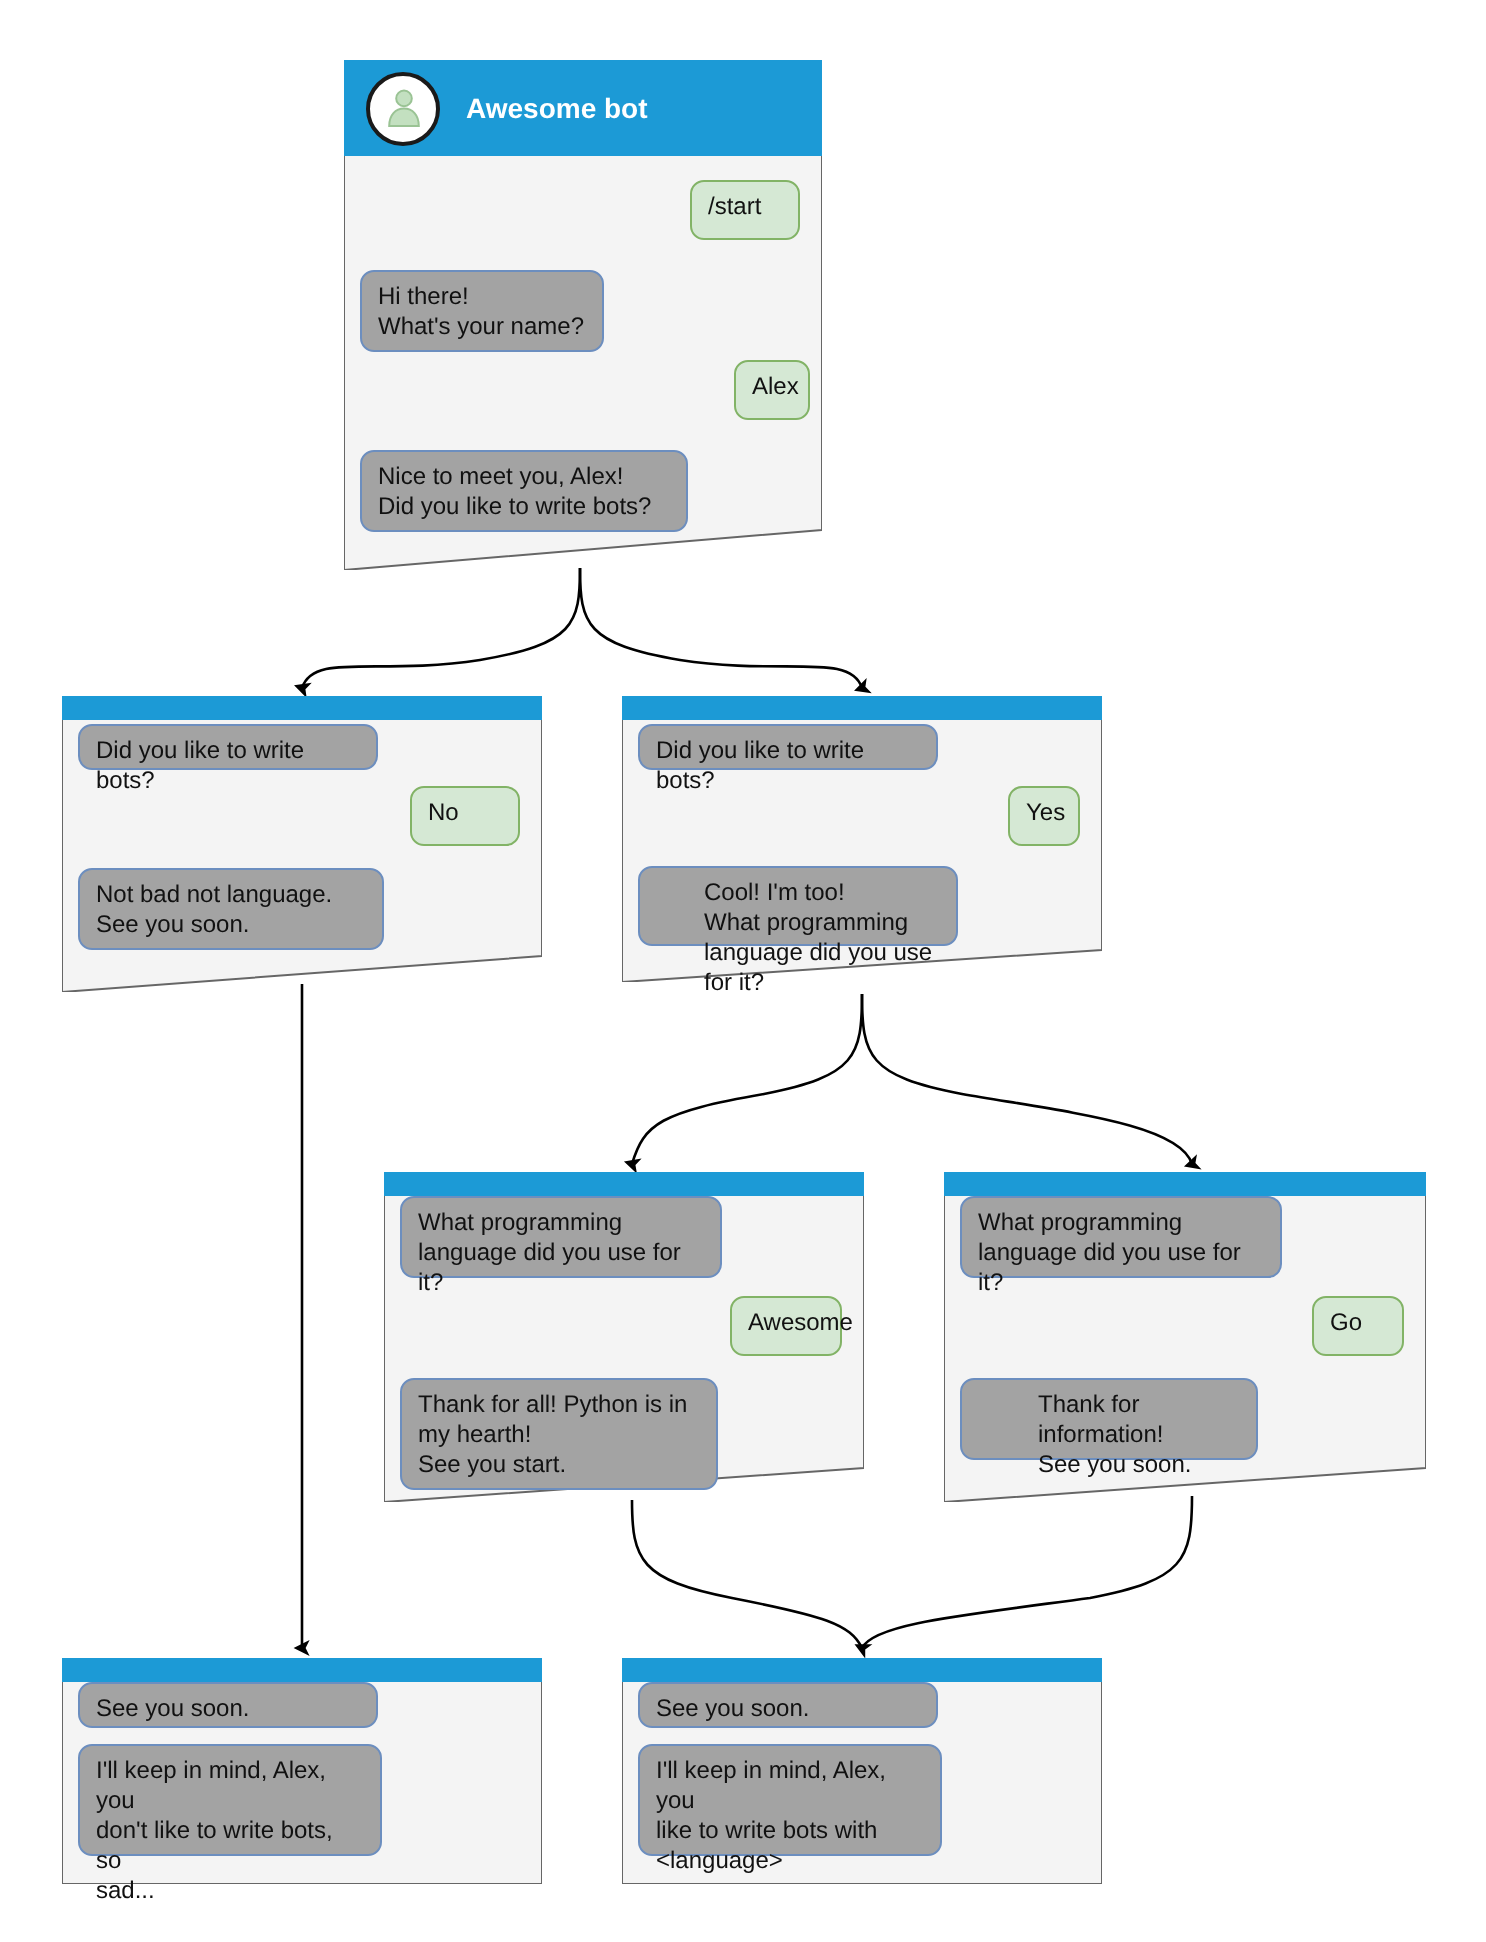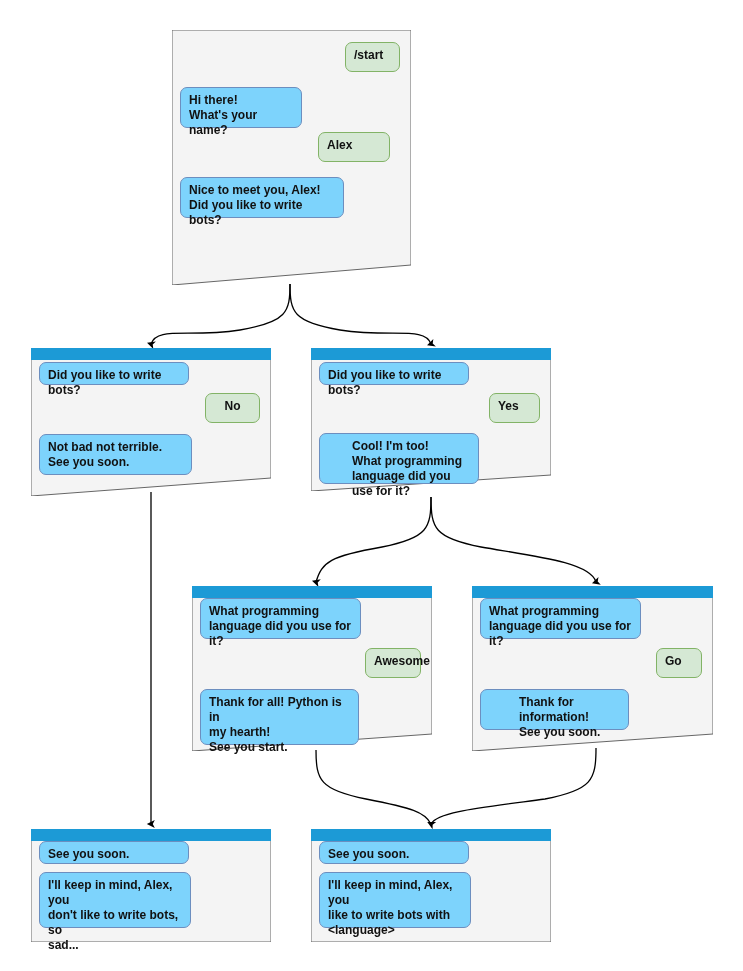--- a/index.html
+++ b/index.html
@@ -44,23 +44,22 @@
   }
   .chat{position:relative;flex:1 1 auto;padding:10px 11px 0 11px;box-sizing:border-box;}
 
   .bubble{
     position:absolute;
     font-size:12px;line-height:15px;color:#111111;
     border-radius:7px;
     padding:5px 8px 5px 8px;
     box-sizing:border-box;
     white-space:pre-line;
-    font-weight:bold;
-  }
-  .b-bot{background:#7dd3fc;border:1px solid #6c8ebf;}
+  }
+  .b-bot{background:#a3a3a3;border:1px solid #6c8ebf;}
   .b-user{background:#d5e8d4;border:1px solid #82b366;}
 </style>
 </head>
 <body>
 
 <div id="canvas">
 
   <svg id="wires" viewBox="0 0 743 971">
     <defs>
       <marker id="ah" markerWidth="10" markerHeight="10" refX="5.2" refY="4.4" orient="auto" markerUnits="userSpaceOnUse">
@@ -80,56 +79,65 @@
       <path d="M316,750 C316,780 320,790 366,799 C412,808 425,812 431,824"></path>
       <path d="M596,748 C596,780 592,790 545,799 C478,808 437,812 431,824" marker-end="url(#ah)"></path>
     </g>
   </svg>
 
   <div class="card" style="left:172px;top:30px;width:239px;height:255px;">
     <svg class="card-shape" viewBox="0 0 239 255" preserveAspectRatio="none">
       <path d="M0,0 L239,0 L239,235 L0,255 Z" fill="#f4f4f4" stroke="#666666" stroke-width="1"></path>
     </svg>
     <div class="card-body">
+      <div class="hdr hdr-main">
+        <div class="avatar">
+          <svg width="24" height="24" viewBox="0 0 24 24">
+            <circle cx="12" cy="7.2" r="3.9" fill="#c3e0c0" stroke="#9ac394" stroke-width="1"></circle>
+            <path d="M4.6,21 C4.6,15.4 7.8,12.3 12,12.3 C16.2,12.3 19.4,15.4 19.4,21 Z" fill="#c3e0c0" stroke="#9ac394" stroke-width="1"></path>
+          </svg>
+        </div>
+        <div class="bot-title">Awesome bot</div>
+      </div>
       <div class="chat">
         <div class="bubble b-user" style="right:11px;top:12px;width:55px;height:30px;">/start</div>
         <div class="bubble b-bot" style="left:8px;top:57px;width:122px;height:41px;">Hi there!
 What's your name?</div>
-        <div class="bubble b-user" style="right:21px;top:102px;width:72px;height:30px;">Alex</div>
+        <div class="bubble b-user" style="right:6px;top:102px;width:38px;height:30px;">Alex</div>
         <div class="bubble b-bot" style="left:8px;top:147px;width:164px;height:41px;">Nice to meet you, Alex!
 Did you like to write bots?</div>
       </div>
     </div>
   </div>
 
   <div class="card" style="left:31px;top:348px;width:240px;height:148px;">
     <svg class="card-shape" viewBox="0 0 240 148" preserveAspectRatio="none">
       <path d="M0,0 L240,0 L240,130 L0,148 Z" fill="#f4f4f4" stroke="#666666" stroke-width="1"></path>
     </svg>
     <div class="card-body">
       <div class="hdr hdr-bar"></div>
       <div class="chat">
         <div class="bubble b-bot" style="left:8px;top:2px;width:150px;height:23px;">Did you like to write bots?</div>
-        <div class="bubble b-user" style="right:11px;top:33px;width:55px;height:30px;text-align:center;">No</div>
-        <div class="bubble b-bot" style="left:8px;top:74px;width:153px;height:41px;">Not bad not terrible.
+        <div class="bubble b-user" style="right:11px;top:33px;width:55px;height:30px;">No</div>
+        <div class="bubble b-bot" style="left:8px;top:74px;width:153px;height:41px;">Not bad not language.
 See you soon.</div>
       </div>
     </div>
   </div>
 
   <div class="card" style="left:311px;top:348px;width:240px;height:143px;">
     <svg class="card-shape" viewBox="0 0 240 143" preserveAspectRatio="none">
       <path d="M0,0 L240,0 L240,127 L0,143 Z" fill="#f4f4f4" stroke="#666666" stroke-width="1"></path>
     </svg>
     <div class="card-body">
       <div class="hdr hdr-bar"></div>
       <div class="chat">
         <div class="bubble b-bot" style="left:8px;top:2px;width:150px;height:23px;">Did you like to write bots?</div>
-        <div class="bubble b-user" style="right:11px;top:33px;width:51px;height:30px;">Yes</div>
-        <div class="bubble b-bot" style="left:8px;top:73px;width:160px;height:51px;padding-left:32px;">Cool! I'm too!
+        <div class="bubble b-user" style="right:11px;top:33px;width:36px;height:30px;">Yes</div>
+        <div class="bubble b-bot" style="left:8px;top:73px;width:160px;height:40px;padding-left:32px;">Cool! I'm too!
 What programming
 language did you use for it?</div>
       </div>
     </div>
   </div>
 
   <div class="card" style="left:192px;top:586px;width:240px;height:165px;">
     <svg class="card-shape" viewBox="0 0 240 165" preserveAspectRatio="none">
       <path d="M0,0 L240,0 L240,148 L0,165 Z" fill="#f4f4f4" stroke="#666666" stroke-width="1"></path>
     </svg>

